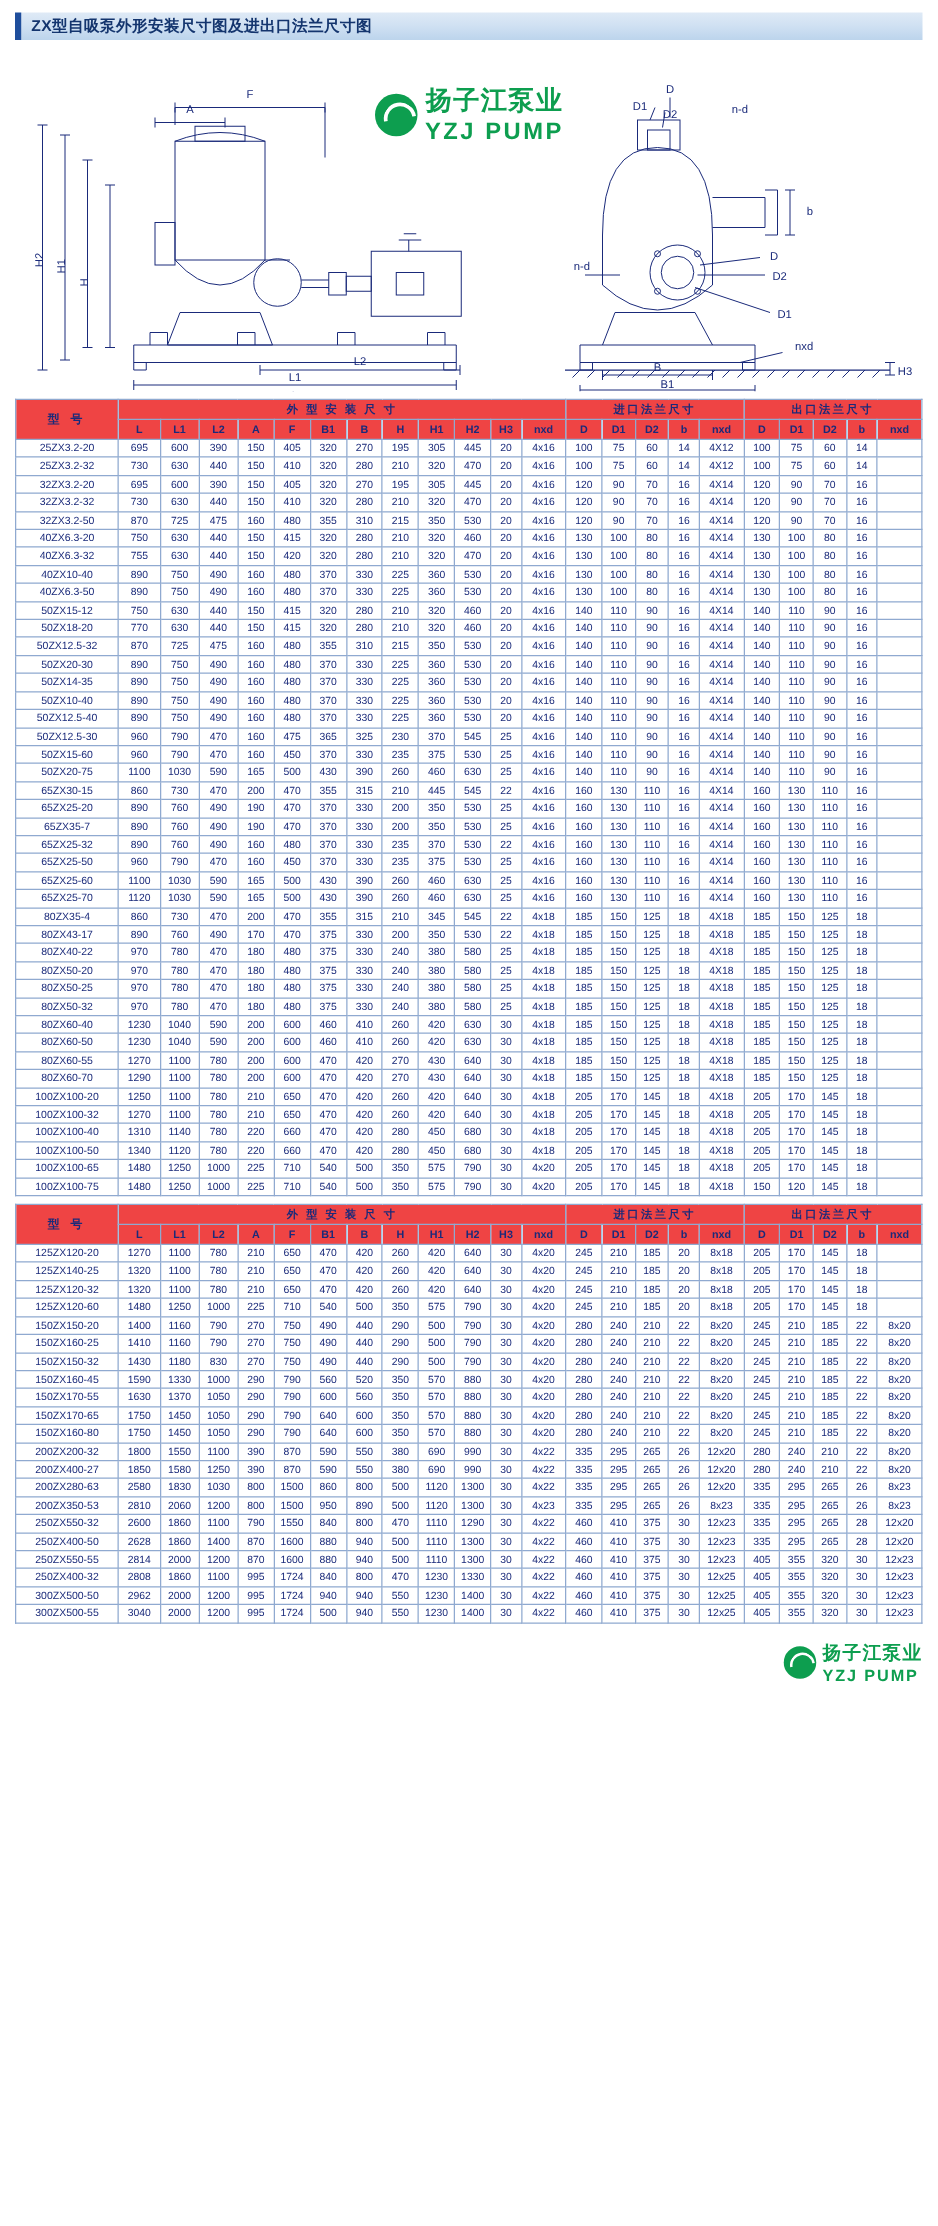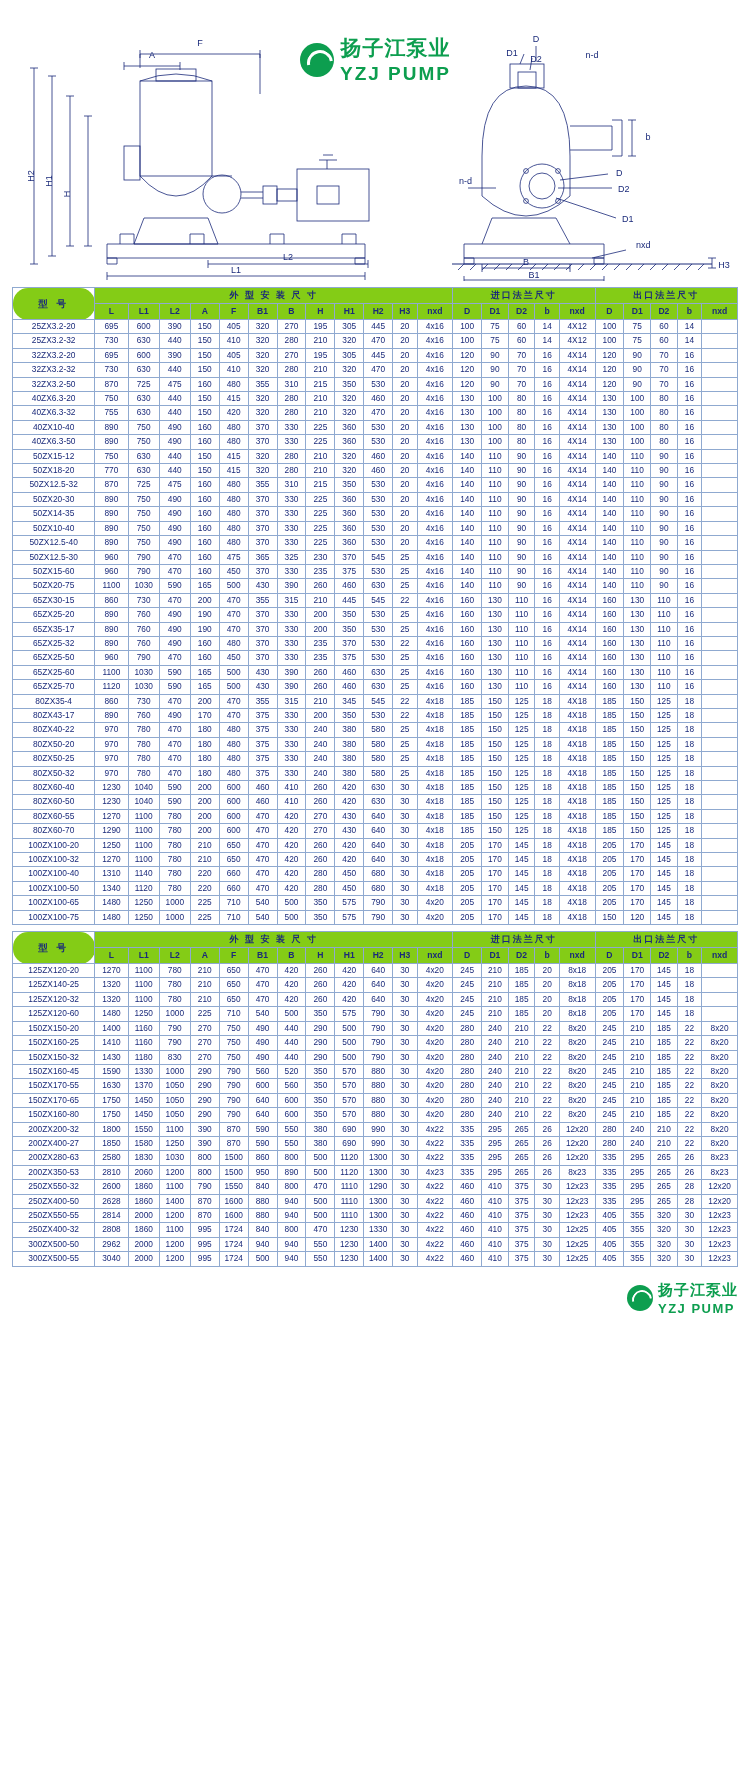--- a/index.html
+++ b/index.html
@@ -70,29 +70,29 @@
   table.dim th, table.dim td {
     border: 1px solid #8fa9d0;
     text-align: center;
     padding: 0;
     height: 13.4px;
     line-height: 13.4px;
     white-space: nowrap;
     overflow: hidden;
   }
   table.dim thead th {
-    background: #84cc16;
+    background: #ef4444;
     font-weight: bold;
     font-size: 8.6px;
     height: 15px;
     line-height: 15px;
   }
   table.dim thead th.grp { font-size: 9px; letter-spacing: 2px; }
   table.dim thead th.modelhead {
-    font-size: 9.5px; letter-spacing: 3px; border-radius: 15px;
+    font-size: 9.5px; letter-spacing: 3px;
   }
   td.model { font-size: 8.4px; }
   .t2 { margin-top: 14px; }
 
   
   .footer {
     margin: 14px 12px 14px 12px;
     display: flex;
     justify-content: flex-end;
     align-items: center;
@@ -102,20 +102,23 @@
   .footer .logo-cn { font-size: 15px; }
   .footer .logo-en { font-size: 13px; letter-spacing: 1.5px; }
 
   .lbl { font-size: 9px; fill: #1a2a7a; font-family: "Liberation Sans", sans-serif; }
 </style>
 </head>
 <body>
 
 <div class="page">
 
+  <div class="bar">
+    <span>ZX型自吸泵外形安装尺寸图及进出口法兰尺寸图</span>
+  </div>
 
   <div class="drawing">
     <svg width="726" height="275" viewBox="0 0 726 275">
       <g fill="none" stroke="#1a2a7a" stroke-width="0.8">
 
         <rect x="128" y="75" width="72" height="95"></rect>
         <path d="M128 75 q36 -14 72 0"></path>
 
         <rect x="144" y="63" width="40" height="12"></rect>
 
@@ -807,21 +810,21 @@
           <td>110</td>
           <td>16</td>
           <td>4X14</td>
           <td>160</td>
           <td>130</td>
           <td>110</td>
           <td>16</td>
           <td></td>
         </tr>
         <tr>
-          <td class="model">65ZX35-17</td>
+          <td class="model">65ZX35-7</td>
           <td>890</td>
           <td>760</td>
           <td>490</td>
           <td>190</td>
           <td>470</td>
           <td>370</td>
           <td>330</td>
           <td>200</td>
           <td>350</td>
           <td>530</td>

